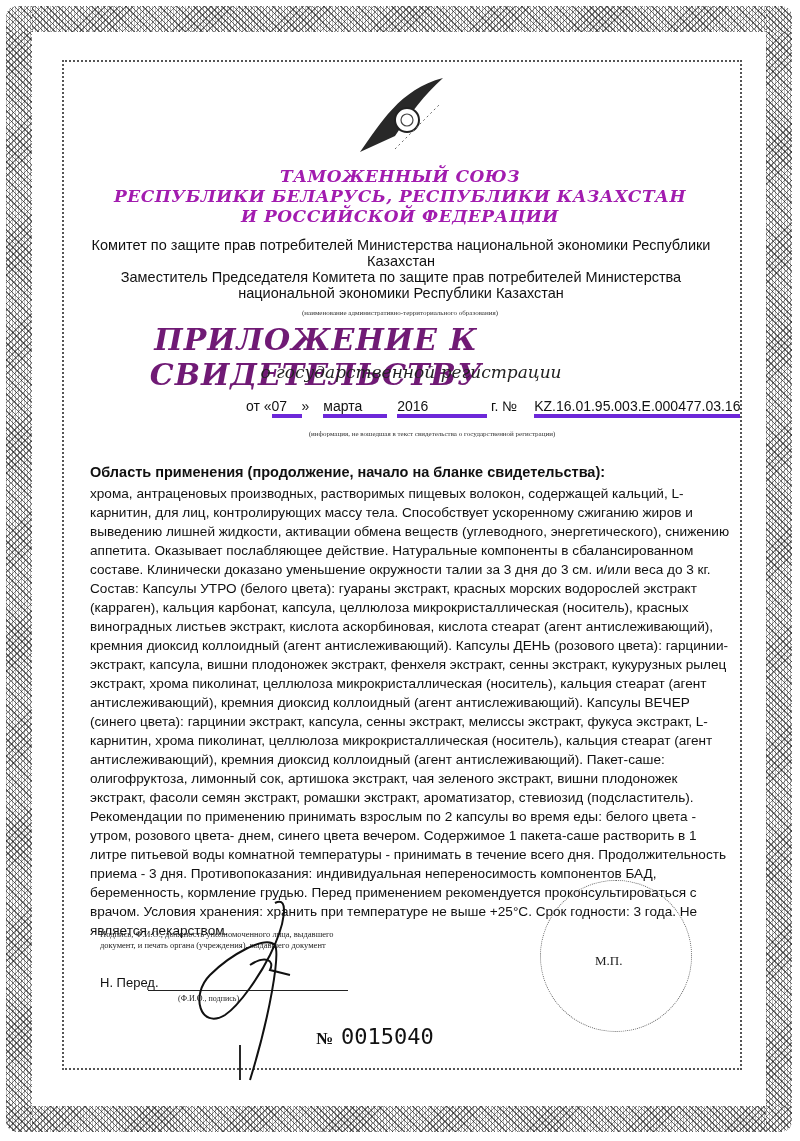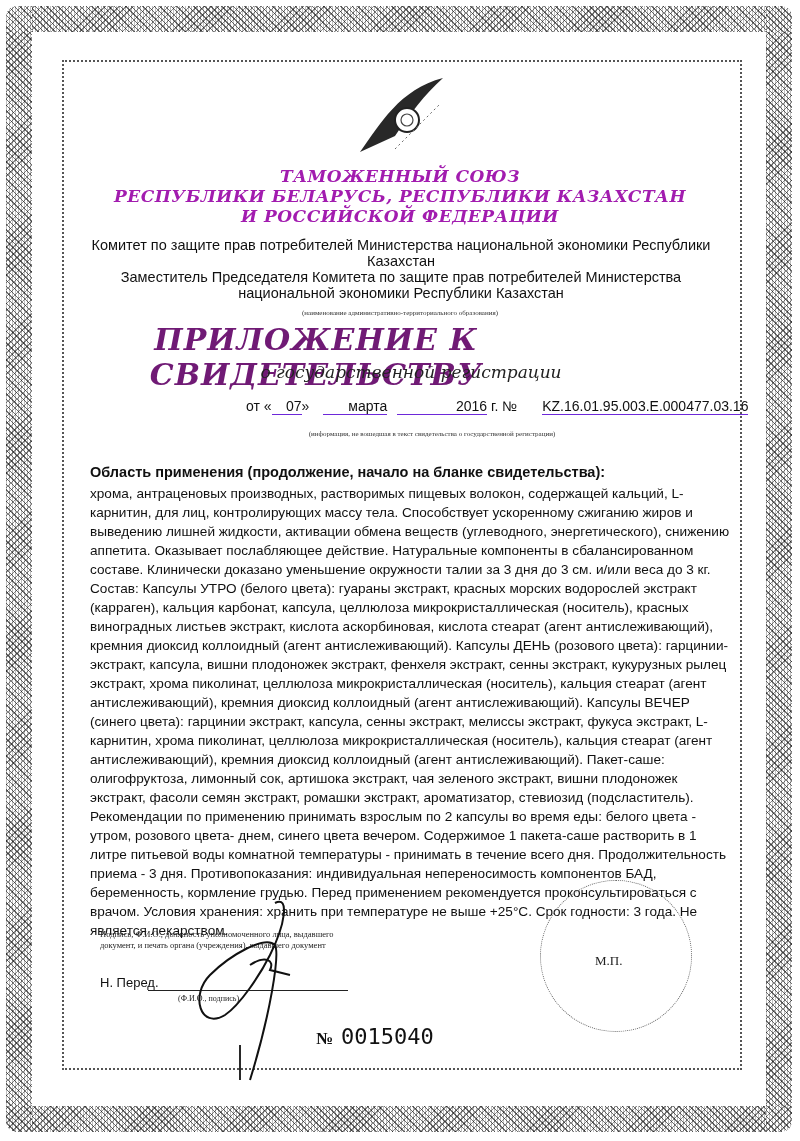--- a/index.html
+++ b/index.html
@@ -48,25 +48,25 @@
     font-size:30px; letter-spacing:1px; color:#701a75;
   }
   .doc-subtitle {
     position:absolute; left:0; width:800px; top:362px; text-align:center;
     font-family:"DejaVu Serif", serif; font-style:italic;
     font-size:17px; color:#222;padding-left:11px;
   }
   .date-line {
     position:absolute; left:246px; top:398px; font-size:14px; white-space:nowrap; color:#111;
   }
-  .date-line .fld { display:inline-block; border-bottom:1px solid #6d28d9; text-align:right; }
+  .date-line .fld { display:inline-block; border-bottom:4px solid #6d28d9; text-align:left; }
   .date-day { width:30px; }
   .date-month { width:64px; margin-left:10px; }
   .date-year { width:90px; margin-left:6px; }
-  .reg-no { margin-left:21px; }
+  .reg-no { margin-left:13px; }
   .section-head {
     position:absolute; left:90px; top:464px; font-weight:bold; font-size:14.5px; color:#111;
   }
   .body-text {
     position:absolute; left:90px; top:484px; width:640px;
     font-size:13.6px; line-height:19px; color:#111; text-align:left;
   }
   .body-text p { margin:0; }
   .sig-caption {
     position:absolute; left:100px; top:929px; width:270px;

